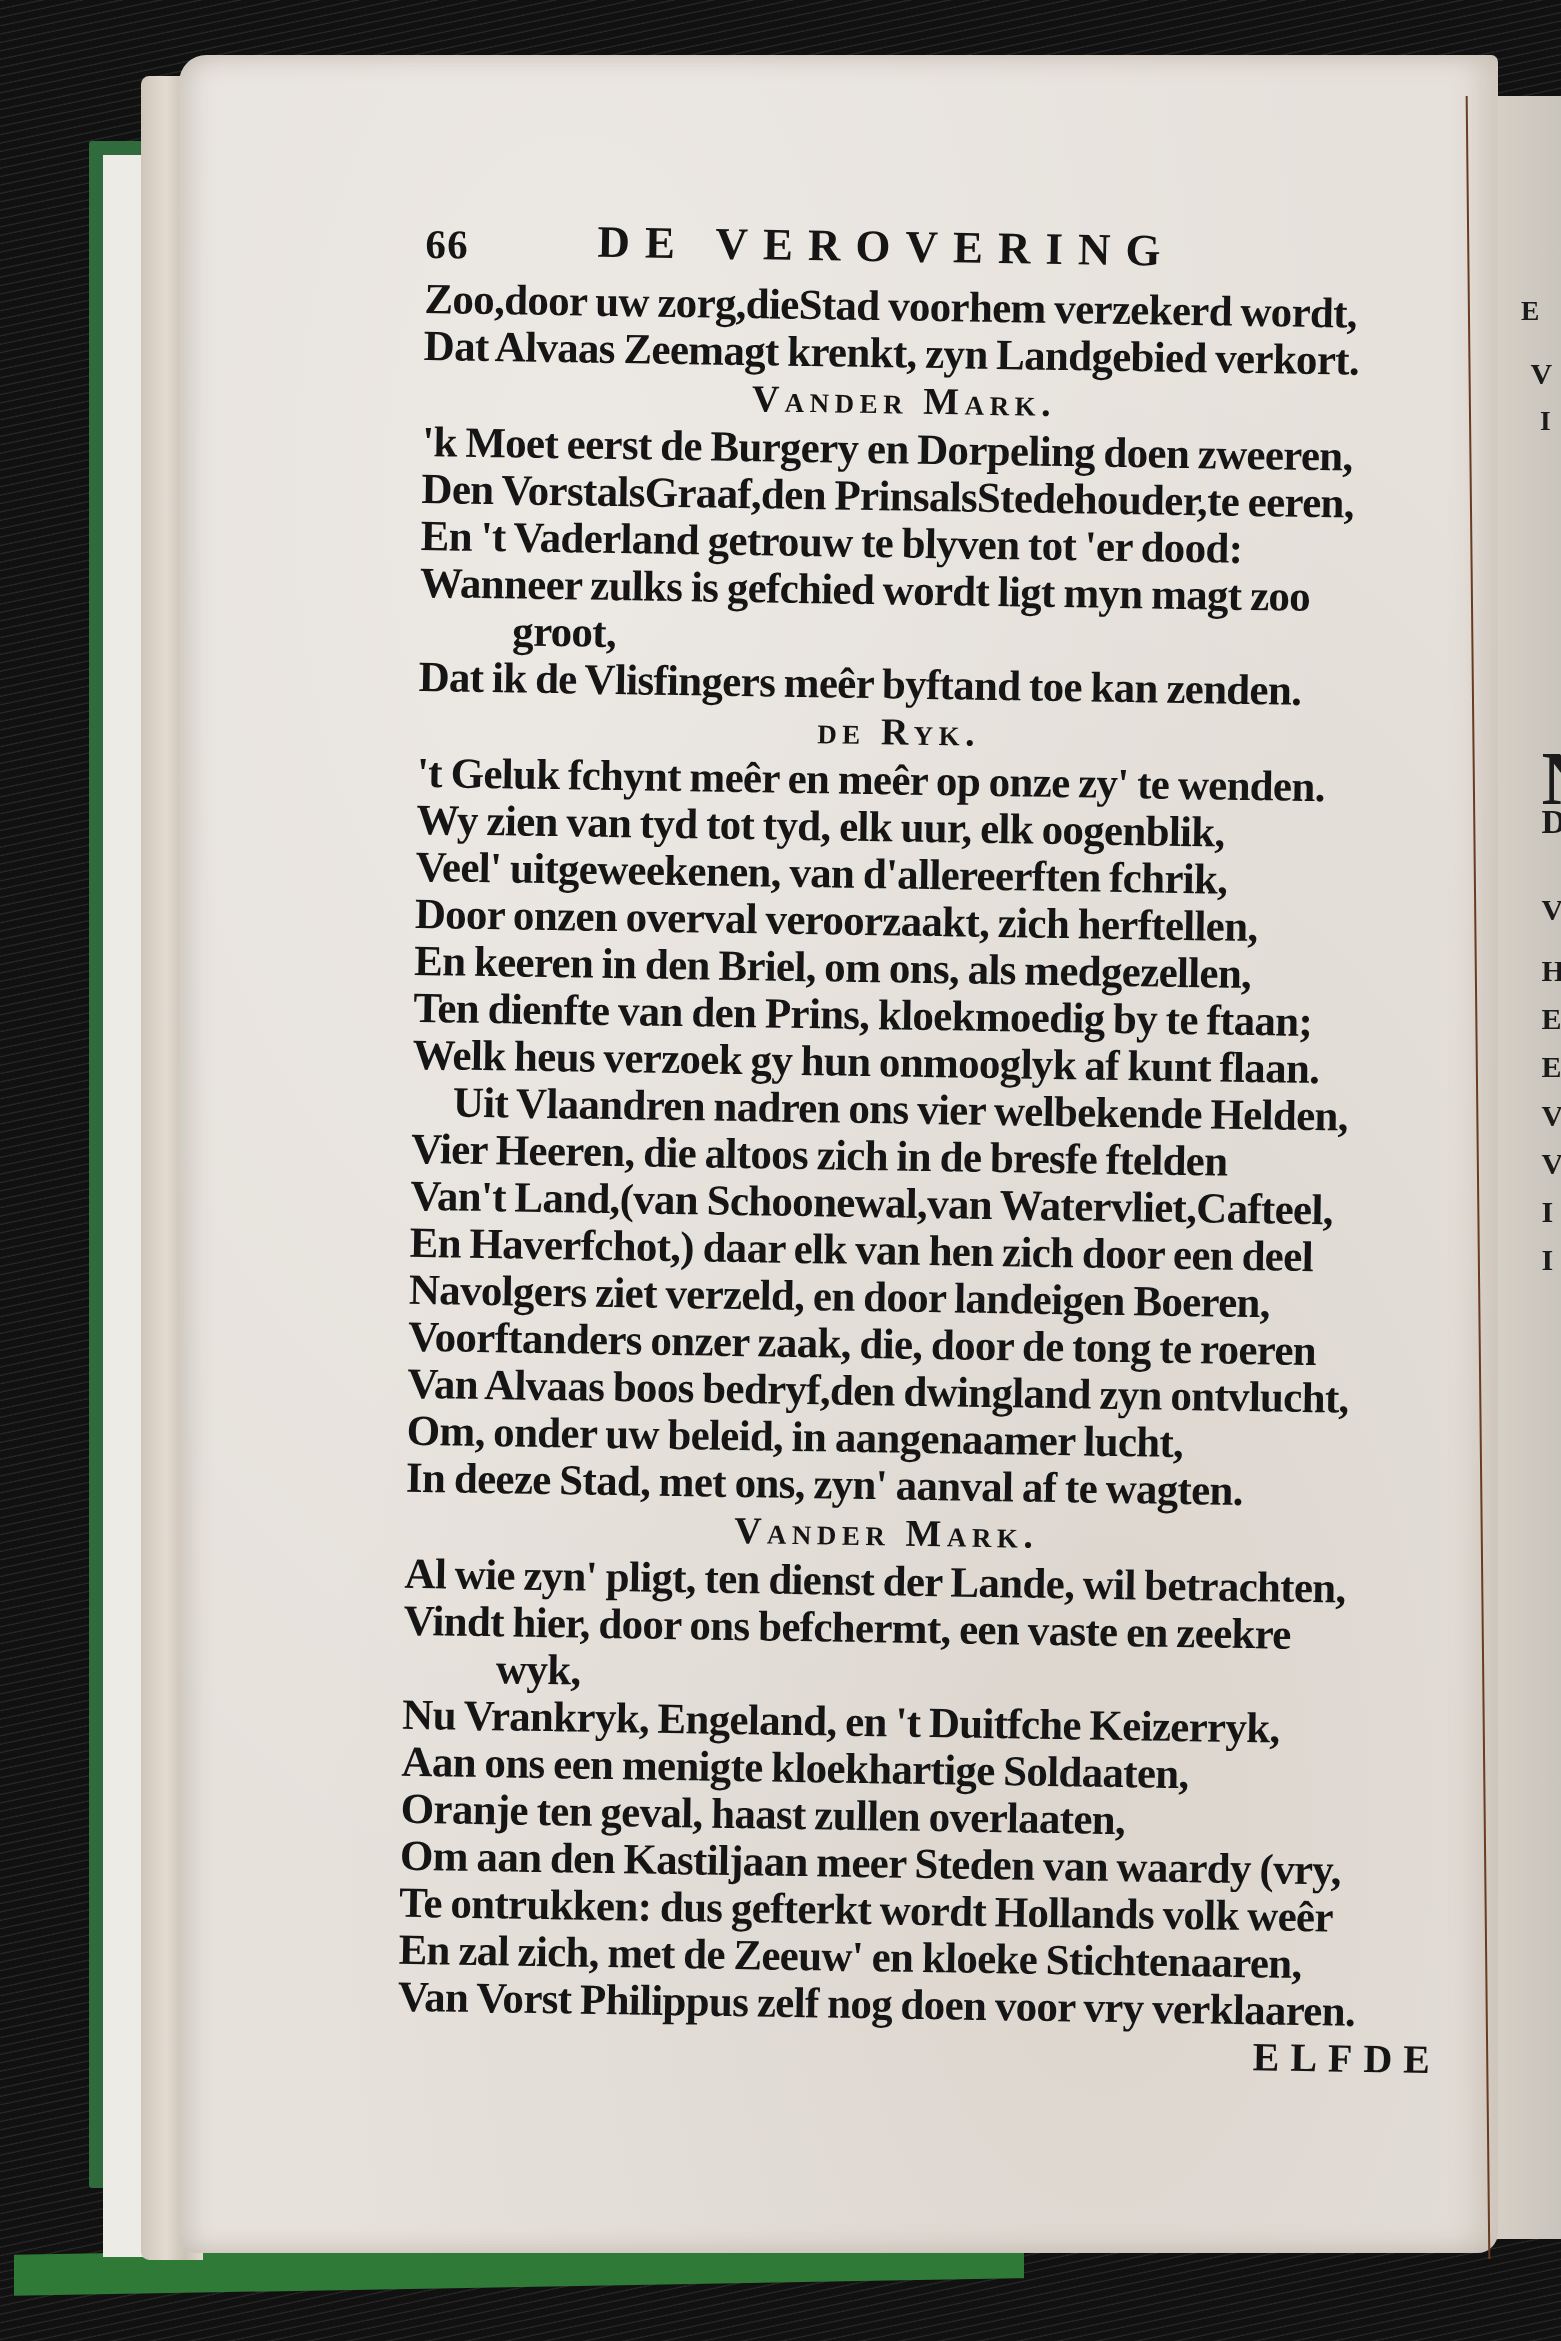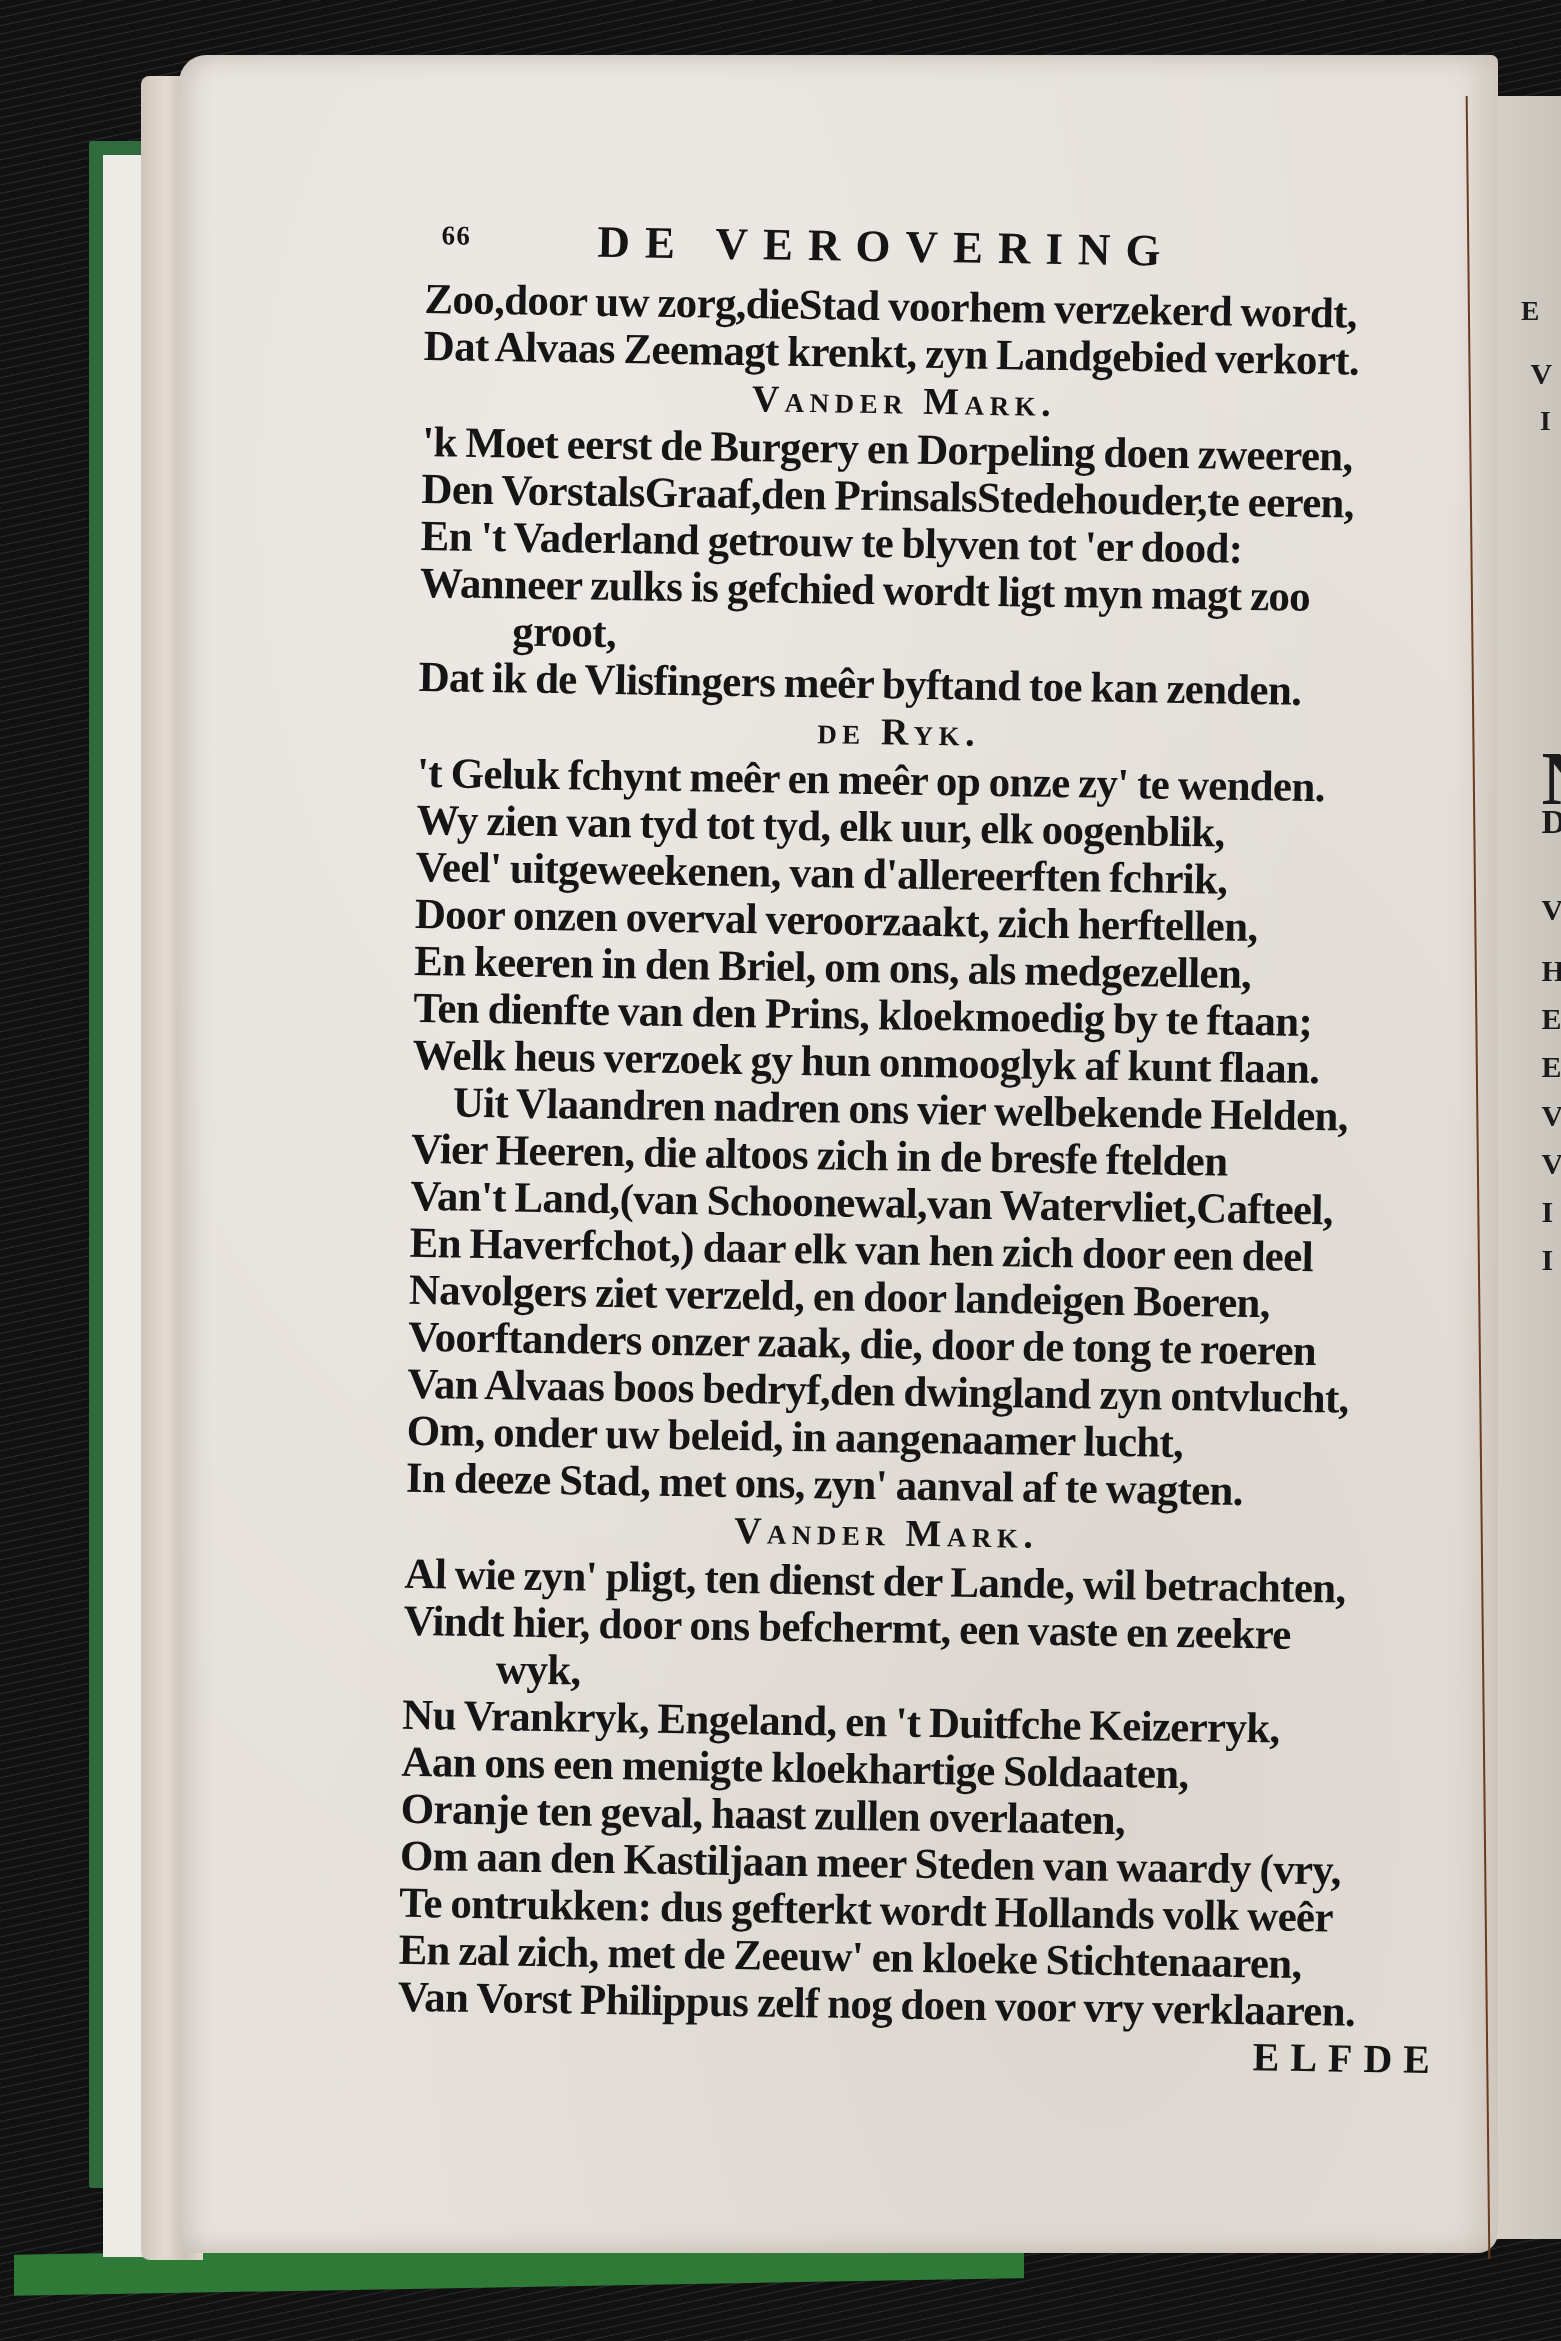--- a/index.html
+++ b/index.html
@@ -52,21 +52,21 @@
   .text-block {
     position:absolute; left:426px; top:206px; width:1044px;
     color:#151515;
     font-family:"Liberation Serif", serif;
     transform:rotate(0.9deg); transform-origin:left top;
   }
   .running-head {
     position:relative; height:69px;
   }
   .page-number {
-    position:absolute; left:16px; top:13.7px; font-size:27px; font-weight:bold; letter-spacing:1.4px;
+    position:absolute; left:0; top:13.7px; font-size:41px; font-weight:bold; letter-spacing:1.4px;
   }
   .head-title {
     position:absolute; left:172px; top:6.9px; font-size:45px; letter-spacing:15px; font-weight:bold;
   }
   .line {
     font-size:43px; line-height:47px; white-space:nowrap; font-weight:bold;
     letter-spacing:-0.7px; word-spacing:-1.4px;
   }
   .line.indent { padding-left:41px; }
   .line.cont { padding-left:93px; }

